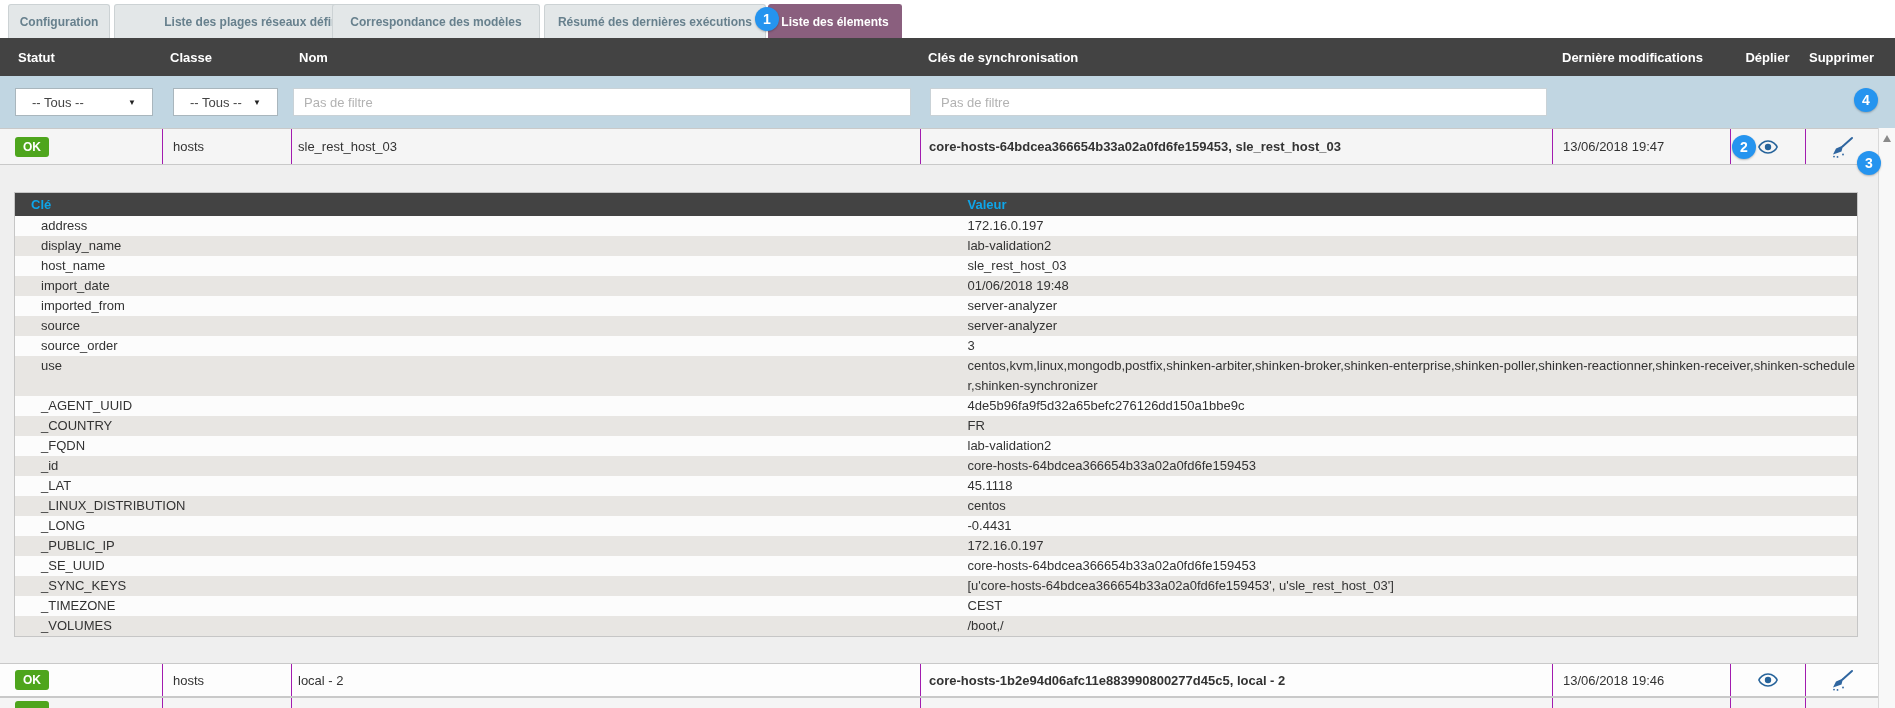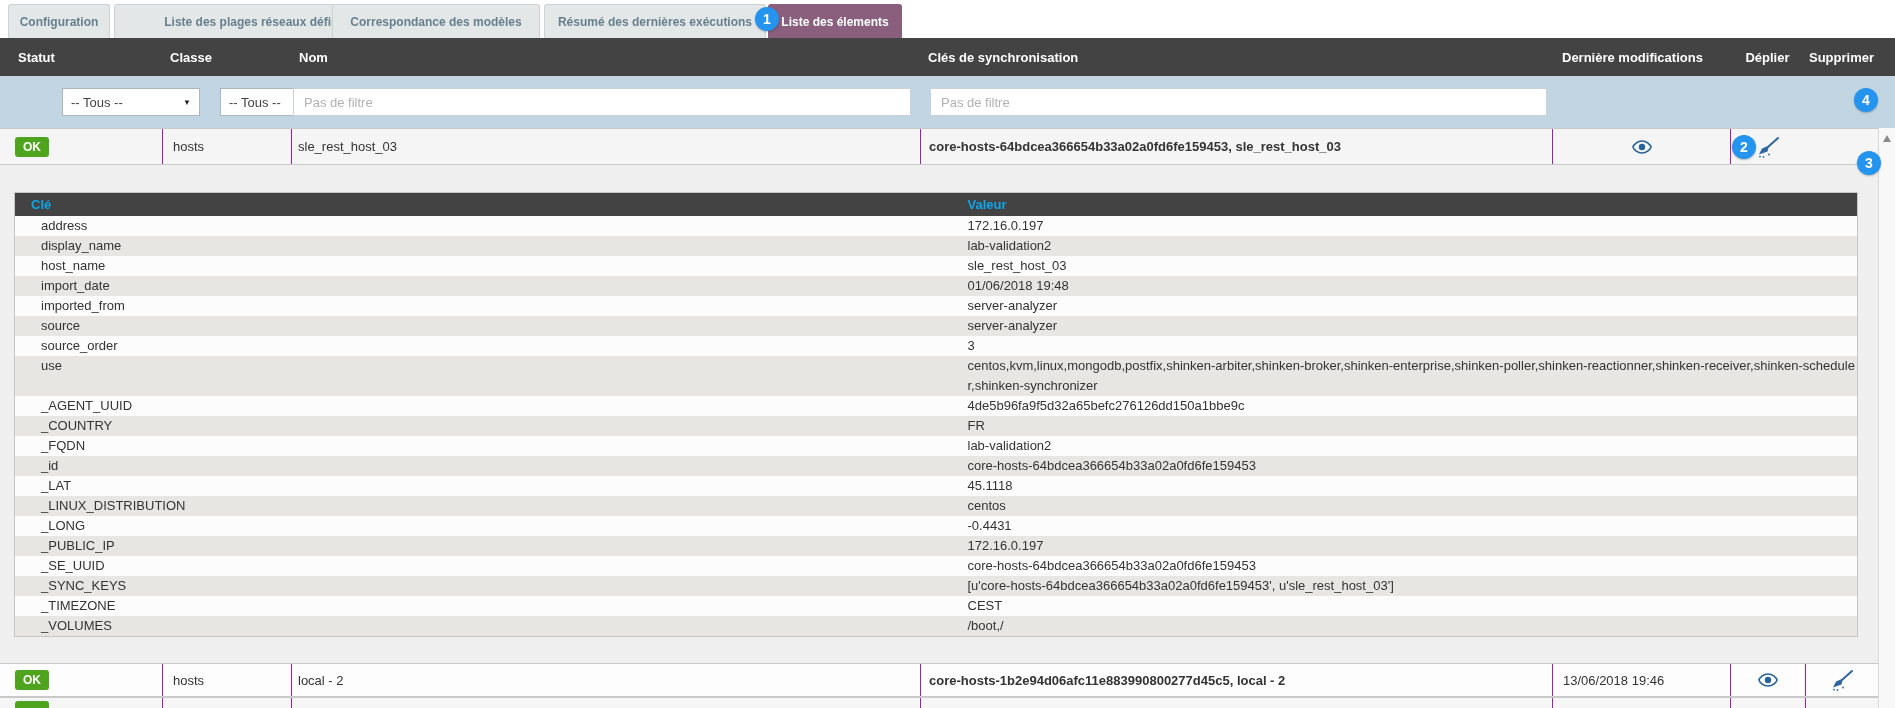--- a/index.html
+++ b/index.html
@@ -32,21 +32,21 @@
   .h-statut { padding-left:18px; }
   .h-classe, .h-nom, .h-sync { padding-left:8px; }
   .h-date { padding-left:10px; }
   .h-center { justify-content:center; }
 
   
   .filterrow { position:absolute; top:76px; left:0; width:1895px; height:52px; background:#c1d6e2; }
   .fake-select {
     position:absolute; top:12px; height:28px; background:#fff;
     border:1px solid #a9b6bd; font-size:13px; color:#444;
-    display:flex; align-items:center; padding:0 8px; cursor:pointer;margin-left:47px;
+    display:flex; align-items:center; padding:0 16px; cursor:pointer;
   }
   .fake-select .lbl { flex:1; }
   .fake-select .arrow { font-size:8px; color:#222; margin-left:6px; }
   .filter-input {
     position:absolute; top:12px; height:28px; background:#fff;
     border:1px solid #c9d2d7; padding:0 10px; font-size:13px; color:#333;
     font-family:"Liberation Sans", sans-serif;
   }
   .filter-input::placeholder { color:#b2b2b2; }
   .icon-btn { background:none; border:none; cursor:pointer; padding:0; line-height:0; }
@@ -165,20 +165,21 @@
 </div>
 
 <div class="datarow row1">
   <div class="grid7">
     <div class="c-statut">
         <span class="ok-badge">OK</span>
       </div>
     <div class="c-classe">hosts</div>
     <div class="c-nom">sle_rest_host_03</div>
     <div class="c-sync">core-hosts-64bdcea366654b33a02a0fd6fe159453, sle_rest_host_03</div>
+    <div class="c-date">13/06/2018 19:47</div>
     <div class="c-center">
       <button class="icon-btn">
         <span>
           <svg width="20" height="14" viewBox="0 0 20 14">
             <path d="M10 1 C5.2 1 1.9 4.4 0.9 7 C1.9 9.6 5.2 13 10 13 C14.8 13 18.1 9.6 19.1 7 C18.1 4.4 14.8 1 10 1 Z" fill="none" stroke="#26639a" stroke-width="1.6"></path>
             <circle cx="10" cy="7" r="3.2" fill="#26639a"></circle>
           </svg>
         </span>
       </button>
     </div>

